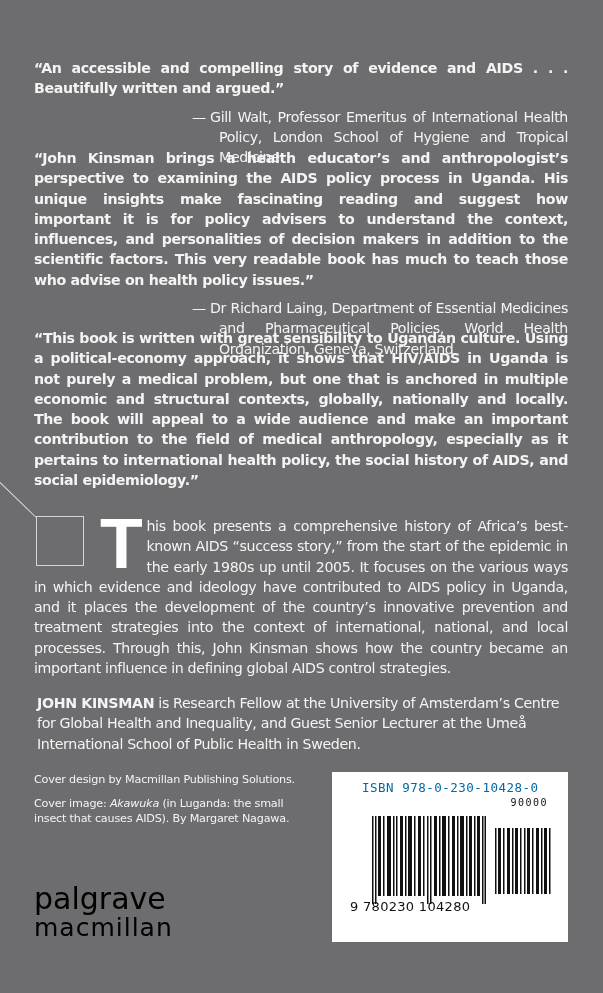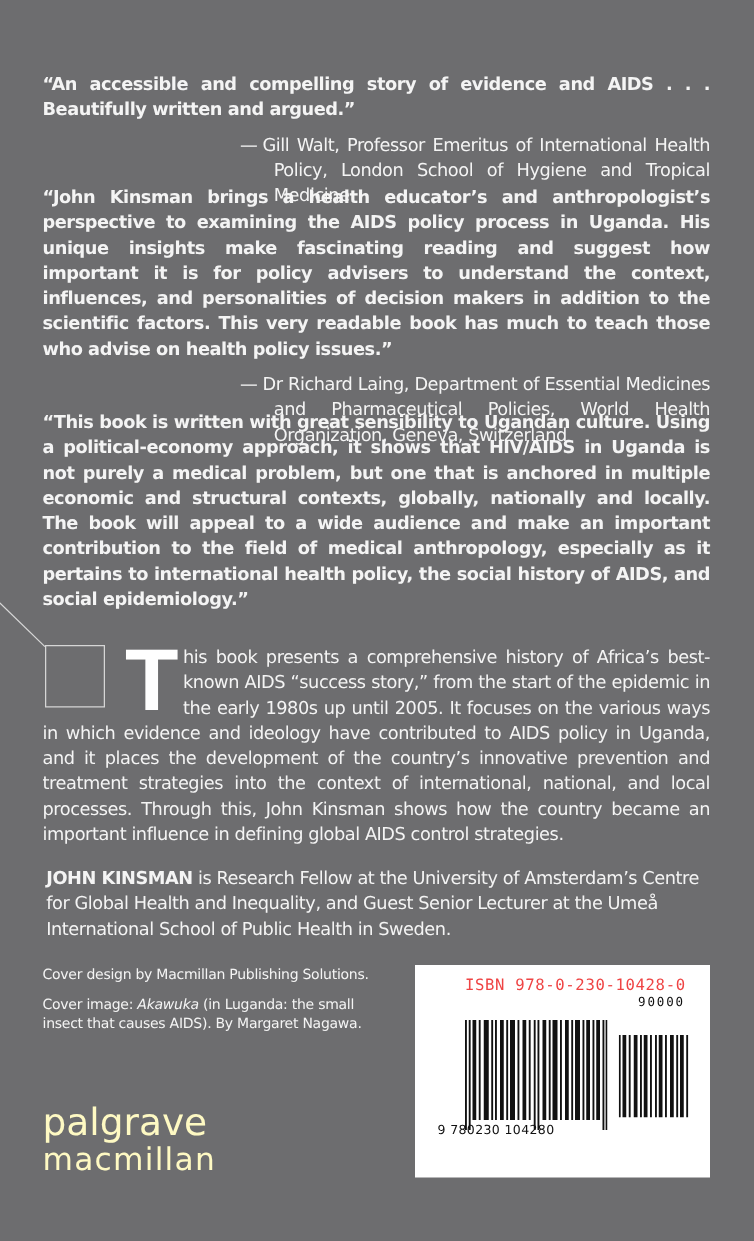--- a/index.html
+++ b/index.html
@@ -44,41 +44,41 @@
   #bio b { font-weight: bold; }
   #credits { position: absolute; left: 34px; top: 772px; width: 280px; font-size: 11.2px; line-height: 15.5px; letter-spacing: -0.2px; }
   #credits p { margin: 0 0 8px 0; }
   #credits i { font-style: italic; }
   .barcode-box {
     position: absolute; left: 332px; top: 772px;
     width: 236px; height: 170px;
     background: #ffffff;
   }
   .isbn-text {
-    position: absolute; top: 8px; left: 40px;
-    font-family: "DejaVu Sans Mono", monospace; font-size: 12.5px; color: #ef4444; letter-spacing: 0.5px;
+    position: absolute; top: 8px; left: 30px;
+    font-family: "DejaVu Sans Mono", monospace; font-size: 12.5px; color: #0369a1; letter-spacing: 0.5px;
   }
   .price-text {
     position: absolute; top: 25px; right: 20px;
     font-family: "DejaVu Sans Mono", monospace; font-size: 10px; color: #111; letter-spacing: 1.5px;
   }
   .bars-main { position: absolute; left: 40px; top: 44px; width: 114px; height: 88px; }
   .bars-add { position: absolute; left: 163px; top: 56px; width: 56px; height: 66px; }
   .bar-digits {
     position: absolute; top: 127px; left: 18px;
-    font-family: "DejaVu Sans", sans-serif; font-size: 10px; color: #111; letter-spacing: 0.3px;
+    font-family: "DejaVu Sans", sans-serif; font-size: 13px; color: #111; letter-spacing: 0.3px;
     white-space: pre;
   }
   .url-band {
     position: absolute; left: 0; bottom: 0; width: 236px; height: 28px;
     background: #1e1b1c; color: #f2f2f2;
     font-family: "DejaVu Sans", sans-serif; font-size: 11px; font-weight: bold; letter-spacing: 2.2px;
     display: flex; align-items: center; justify-content: center;
   }
-  .logo { position: absolute; left: 34px; top: 884px; color: #fef9c3; font-family: "DejaVu Sans", sans-serif; }
+  .logo { position: absolute; left: 34px; top: 884px; color: #000000; font-family: "DejaVu Sans", sans-serif; }
   .logo .l1 { font-size: 30px; line-height: 30px; letter-spacing: 0px; font-weight: normal; }
   .logo .l2 { font-size: 25px; line-height: 28px; letter-spacing: 1px; font-weight: normal; }
 </style>
 </head>
 <body>
 
 <div class="cover">
 
   <div class="block" id="q1">
     <p class="quote">“An accessible and compelling story of evidence and AIDS . . . Beautifully written and argued.”</p>

